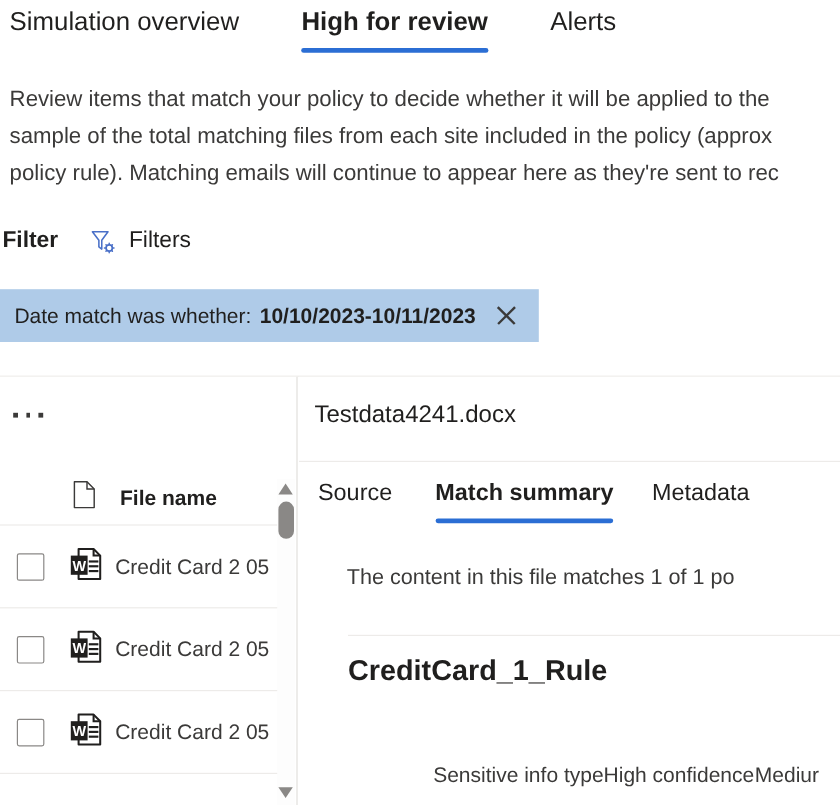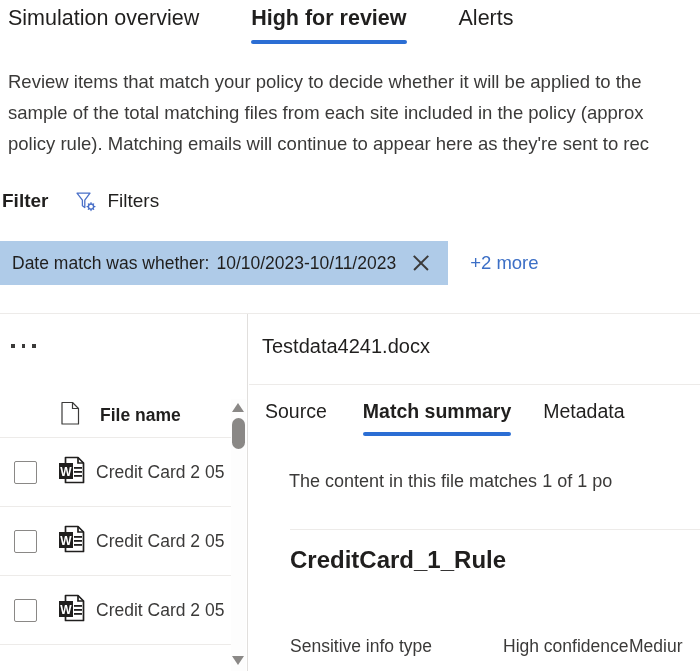--- a/index.html
+++ b/index.html
@@ -109,21 +109,21 @@
     box-sizing: border-box;
     cursor: pointer;
   }
   .pill-key {
     font-size: 17.5px;
     color: #201f1e;
     white-space: nowrap;
   }
   .pill-val {
     font-size: 17.5px;
-    font-weight: normal;
+    font-weight: bold;
     color: #201f1e;
     margin-left: 7px;
     white-space: nowrap;
   }
   .pill-x {
     margin-left: 14px;
     margin-right: 6px;
     width: 22px;
     height: 22px;
     position: relative;
@@ -341,21 +341,21 @@
     top: 322px; left: 41px;
     width: 430px;
     display: flex;
     align-items: center;
     white-space: nowrap;
   }
   .sit-col {
     font-size: 17.5px;
     color: #3b3a39;
   }
-  .sit-col.c-type { width: 213px; flex: 0 0 auto; }
+  .sit-col.c-type { width: 213px; flex: 0 0 auto; text-align: right; }
   .sit-col.c-high { width: 126px; flex: 0 0 auto; }
   .sit-col.c-med  { flex: 0 0 auto; }
 </style>
 </head>
 <body>
 
 <div class="tabstrip">
   <div class="tab t-sim">
     <span>Simulation overview</span>
   </div>
@@ -389,23 +389,20 @@
     </span>
     <span class="facaption">Filters</span>
   </div>
 </div>
 
 <div class="pillrow">
   <div class="pill">
     <span class="pill-key">Date match was whether:</span>
     <span class="pill-val">10/10/2023-10/11/2023</span>
     <span class="pill-x"></span>
-  </div>
-  <div class="more-link">
-    <span>+2 more</span>
   </div>
 </div>
 
 <div class="content">
 
   <div class="listpane">
 
     <div class="ellipsis-btn">
       <i></i>
       <i></i>

